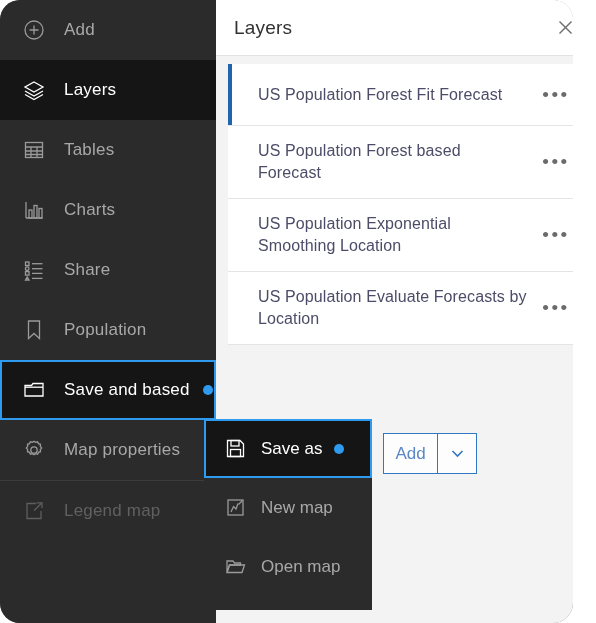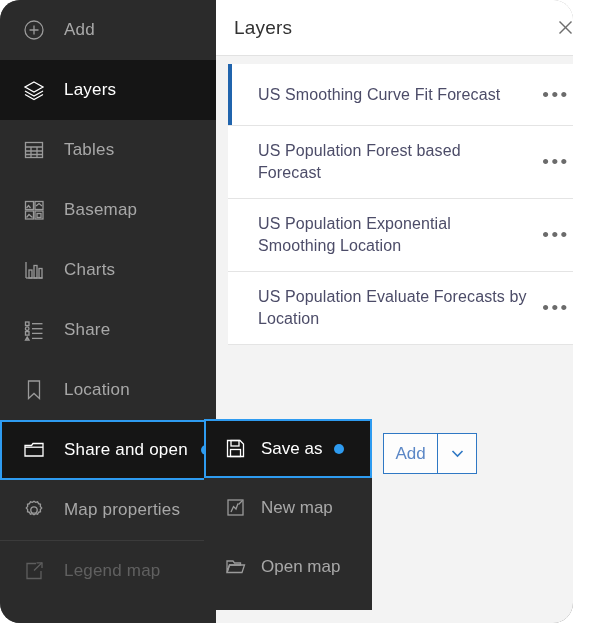--- a/index.html
+++ b/index.html
@@ -274,35 +274,20 @@
             <line x1="2.5" y1="8" x2="19.5" y2="8"></line>
             <line x1="2.5" y1="12" x2="19.5" y2="12"></line>
             <line x1="2.5" y1="15.5" x2="19.5" y2="15.5"></line>
             <line x1="8" y1="8" x2="8" y2="18.5"></line>
             <line x1="14" y1="8" x2="14" y2="18.5"></line>
           </svg>
       </span>
       <span>Tables</span>
     </div>
 
-    <div class="nav-item">
-      <span class="nav-icon">
-        <svg class="ic" width="22" height="22" viewBox="0 0 22 22">
-            <rect x="2.5" y="2.5" width="8" height="8"></rect>
-            <rect x="12" y="2.5" width="8" height="8"></rect>
-            <rect x="2.5" y="12" width="8" height="8"></rect>
-            <rect x="12" y="12" width="8" height="8"></rect>
-            <polyline points="3.5,9 5.5,6.5 7.5,9"></polyline>
-            <polyline points="13,7 16,4.5 19,7"></polyline>
-            <polyline points="3.5,18.5 6,15.5 9.5,18.5"></polyline>
-            <rect x="14" y="14.5" width="4" height="4"></rect>
-          </svg>
-      </span>
-      <span>Basemap</span>
-    </div>
 
     <div class="nav-item">
       <span class="nav-icon">
         <svg class="ic" width="22" height="22" viewBox="0 0 22 22">
             <line x1="3" y1="3" x2="3" y2="19"></line>
             <line x1="3" y1="19" x2="19.5" y2="19"></line>
             <rect x="6" y="11" width="3" height="8"></rect>
             <rect x="11" y="6.5" width="3" height="12.5"></rect>
             <rect x="16" y="9.5" width="3" height="9.5"></rect>
           </svg>
@@ -325,31 +310,31 @@
       </span>
       <span>Share</span>
     </div>
 
     <div class="nav-item">
       <span class="nav-icon">
         <svg class="ic" width="22" height="24" viewBox="0 0 22 24">
             <path d="M5.5 3 H16.5 V20.5 L11 15.5 L5.5 20.5 Z"></path>
           </svg>
       </span>
-      <span>Location</span>
+      <span>Population</span>
     </div>
 
     <div class="nav-item active focused">
       <span class="nav-icon">
         <svg class="ic" width="24" height="24" viewBox="0 0 24 24" style="stroke:#ffffff">
             <path d="M3 7.5 H9.5 L11 5.5 H21 V18 H3 Z"></path>
             <line x1="3" y1="9.2" x2="21" y2="9.2"></line>
           </svg>
       </span>
-      <span>Share and open</span>
+      <span>Save and based</span>
       <span class="dot-badge"></span>
     </div>
 
     <div class="nav-item">
       <span class="nav-icon">
         <svg class="ic" width="24" height="24" viewBox="0 0 24 24">
             <circle cx="12" cy="12" r="3.2"></circle>
             <path d="M12 3.2 l1.6 1.1 2-0.5 0.9 1.8 2 0.7 -0.2 2.1 1.4 1.6 -1.4 1.6 0.2 2.1 -2 0.7 -0.9 1.8 -2 -0.5 -1.6 1.1 -1.6 -1.1 -2 0.5 -0.9 -1.8 -2 -0.7 0.2 -2.1 -1.4 -1.6 1.4 -1.6 -0.2 -2.1 2 -0.7 0.9 -1.8 2 0.5 Z"></path>
           </svg>
       </span>
@@ -379,21 +364,21 @@
         <svg width="15" height="15" viewBox="0 0 15 15" style="stroke:#6e6e6e;stroke-width:1.4">
             <line x1="1.5" y1="1.5" x2="13.5" y2="13.5"></line>
             <line x1="13.5" y1="1.5" x2="1.5" y2="13.5"></line>
           </svg>
       </span>
     </div>
 
     <div class="layer-list">
 
       <div class="layer-row selected">
-        <span class="layer-name">US Smoothing Curve Fit Forecast</span>
+        <span class="layer-name">US Population Forest Fit Forecast</span>
         <span class="layer-menu">•••</span>
       </div>
 
       <div class="layer-row">
         <span class="layer-name">US Population Forest based Forecast</span>
         <span class="layer-menu">•••</span>
       </div>
 
       <div class="layer-row">
         <span class="layer-name">US Population Exponential Smoothing Location</span>

